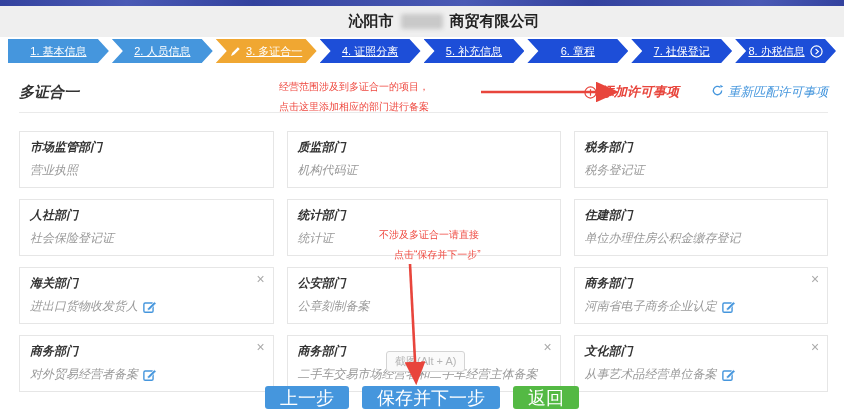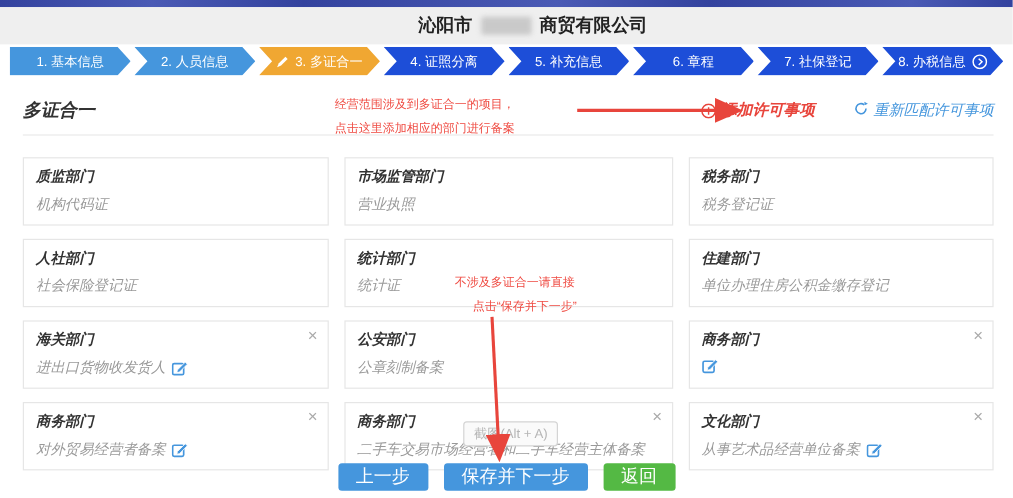--- a/index.html
+++ b/index.html
@@ -27,20 +27,21 @@
     display:inline-block; width:42px; height:15px; margin:0 7px;
     background:#c9c9c9; border-radius:2px; filter: blur(2px);
   }
   
   .wizard { display:flex; gap:3px; margin:2px 8px 0; height:24px; }
   .step {
     flex:1; display:flex; align-items:center; justify-content:center;
     color:#fff; font-size:11px; white-space:nowrap;
     clip-path: polygon(0 0, calc(100% - 11px) 0, 100% 50%, calc(100% - 11px) 100%, 0 100%, 11px 50%);
     cursor:pointer;
+    text-decoration:underline;
   }
   .step.first { clip-path: polygon(0 0, calc(100% - 11px) 0, 100% 50%, calc(100% - 11px) 100%, 0 100%); }
   .step.done    { background:#4596dd; }
   .step.current { background:#f0a732; }
   .step.todo    { background:#1d4ed8; }
   .step .pencil { margin-right:5px; display:inline-flex; }
   .step .circ-next { margin-left:5px; display:inline-flex; }
   
   .content { padding:16px 16px 0 19px; position:relative;font-style:italic; }
   .section-row { display:flex; align-items:flex-start; height:26px; }
@@ -85,21 +86,21 @@
     background:#fafafa; border:1px solid #d4d4d4; border-radius:3px;
     padding:2px 8px; font-size:11px; color:#b5b5b5; cursor:pointer;
   }
   
   .btn-row {
     position:absolute; left:0; top:386px; width:100%;
     display:flex; justify-content:center; gap:13px; z-index:5;
   }
   .btn {
     border:none; height:23px; padding:0 15px; border-radius:3px;
-    color:#fff; font-size:15px; cursor:pointer;
+    color:#fff; font-size:18px; cursor:pointer;
     font-family:"Liberation Sans","DejaVu Sans",sans-serif;
   }
   .btn-blue  { background:#4596dd; }
   .btn-green { background:#54b944; }
   .arrow-svg { position:absolute; inset:0; pointer-events:none; z-index:50; }
 </style>
 </head>
 <body>
 
 <div class="topbar"></div>
@@ -166,30 +167,30 @@
           </svg>
         <span>重新匹配许可事项</span>
       </span>
     </div>
   </div>
   <div class="divider"></div>
 
   <div class="grid">
 
     <div class="card">
+      <div class="card-dept">市场监管部门</div>
+      <div class="card-cert">
+          <span>营业执照</span>
+        </div>
+    </div>
+
+    <div class="card">
       <div class="card-dept">质监部门</div>
       <div class="card-cert">
           <span>机构代码证</span>
-        </div>
-    </div>
-
-    <div class="card">
-      <div class="card-dept">市场监管部门</div>
-      <div class="card-cert">
-          <span>营业执照</span>
         </div>
     </div>
 
     <div class="card">
       <div class="card-dept">税务部门</div>
       <div class="card-cert">
           <span>税务登记证</span>
         </div>
     </div>
 
@@ -232,20 +233,21 @@
       <div class="card-dept">公安部门</div>
       <div class="card-cert">
           <span>公章刻制备案</span>
         </div>
     </div>
 
     <div class="card">
       <span class="close-btn"></span>
       <div class="card-dept">商务部门</div>
       <div class="card-cert">
+        <span>河南省电子商务企业认定</span>
         <span class="edit-icon">
           <svg width="14" height="14" viewBox="0 0 16 16">
               <rect x="1" y="3.5" width="10.5" height="10.5" rx="1.5" fill="none" stroke="#4596dd" stroke-width="1.6"></rect>
               <path d="M5.5 9.5 L13 2 L15 4 L7.5 11.5 L5 12 Z" fill="#4596dd" stroke="#fff" stroke-width="0.8"></path>
             </svg>
         </span>
       </div>
     </div>
 
     <div class="card">

